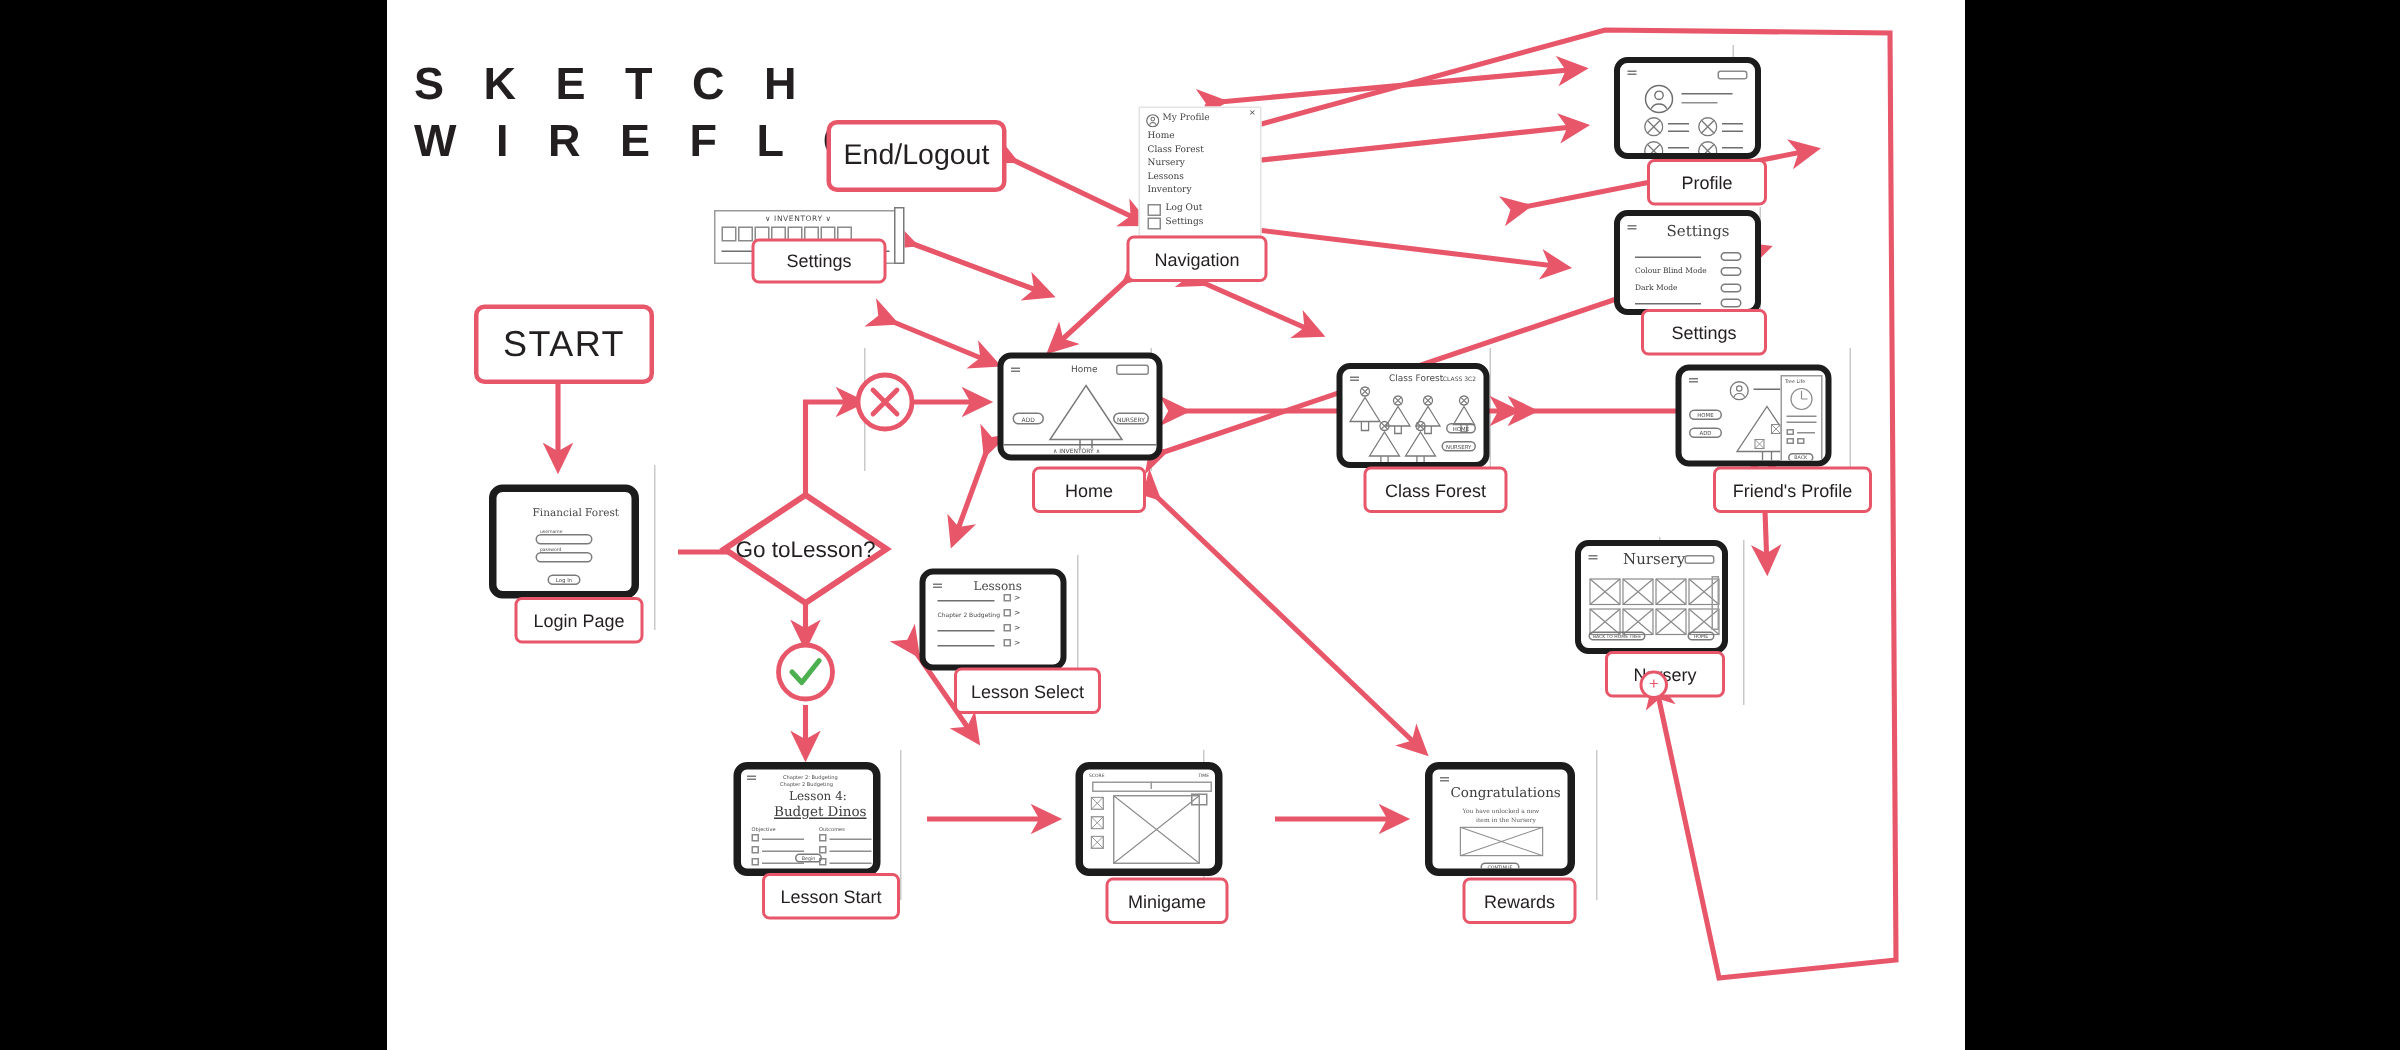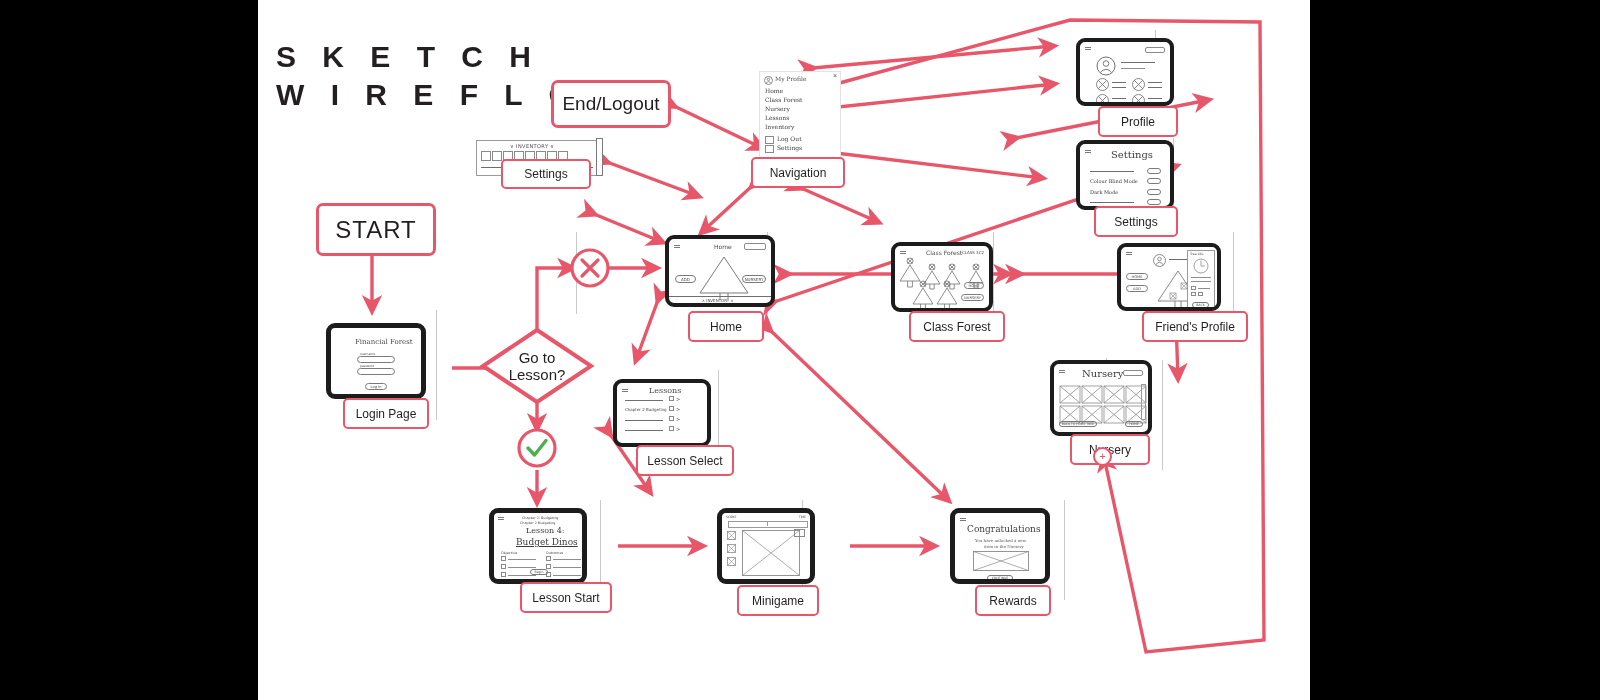--- a/index.html
+++ b/index.html
@@ -18,21 +18,21 @@
     justify-content:center;padding:4px 7px;white-space:nowrap;z-index:30;}
 
   
   .rbox{position:absolute;border:3px solid #e8566a;border-radius:7px;background:#fff;
     display:flex;align-items:center;justify-content:center;color:#231f20;z-index:25;}
 
   
   .diamond{position:absolute;z-index:25;}
   .diamond .dsvg{position:absolute;left:0;top:0;}
   .diamond .dtxt{position:absolute;left:0;top:0;width:100%;height:100%;display:flex;
-    flex-direction:column;align-items:center;justify-content:center;color:#231f20;
+    flex-direction:row;align-items:center;justify-content:center;color:#231f20;
     font-size:15px;line-height:17px;text-align:center;}
 
   
   .device{position:absolute;background:#fff;border:4px solid #1c1c1c;border-radius:9px;
     box-sizing:border-box;z-index:20;overflow:hidden;}
   .sep{position:absolute;background:#c9c9c9;width:1px;z-index:10;}
 
   
   .ln{position:absolute;background:#6e6e6e;height:1px;}
   .ln2{position:absolute;background:#8e8e8e;height:1px;}
@@ -456,21 +456,21 @@
     <div class="xbox" style="left:52px;top:43px;width:5px;height:5px;"></div>
     <div class="ln2" style="left:59px;top:46px;width:28px;"></div>
     <div class="xbox" style="left:52px;top:51px;width:5px;height:5px;"></div>
     <div class="ln2" style="left:59px;top:54px;width:28px;"></div>
     <div class="xbox" style="left:52px;top:59px;width:5px;height:5px;"></div>
     <div class="ln2" style="left:59px;top:62px;width:28px;"></div>
     <div class="pill" style="left:36px;bottom:4px;width:18px;height:6px;display:flex;align-items:center;justify-content:center;">
       <span class="ttl" style="position:relative;left:0;top:0;font-size:3.2px;">Begin</span>
     </div>
   </div>
-  <div class="chip" style="left:250px;top:582px;width:74px;height:19px;margin-left:12px;">
+  <div class="chip" style="left:250px;top:582px;width:74px;height:19px;">
     <span>Lesson Start</span>
   </div>
 
   <div class="device" style="left:459px;top:508px;width:98px;height:76px;border-width:5px;">
     <div class="ttl" style="left:4px;top:2px;font-size:3px;">SCORE</div>
     <div class="ttl" style="right:4px;top:2px;font-size:3px;">TIME</div>
     <div class="abs" style="left:6px;top:8px;width:78px;height:5px;border:1px solid #9a9a9a;"></div>
     <div class="abs" style="left:45px;top:8px;width:1px;height:5px;background:#9a9a9a;"></div>
     <svg class="abs" style="left:5px;top:18px;" width="9" height="9" viewBox="0 0 9 9">
       <rect x="0.5" y="0.5" width="8" height="8" fill="none" stroke="#8a8a8a" stroke-width="0.8"></rect>

